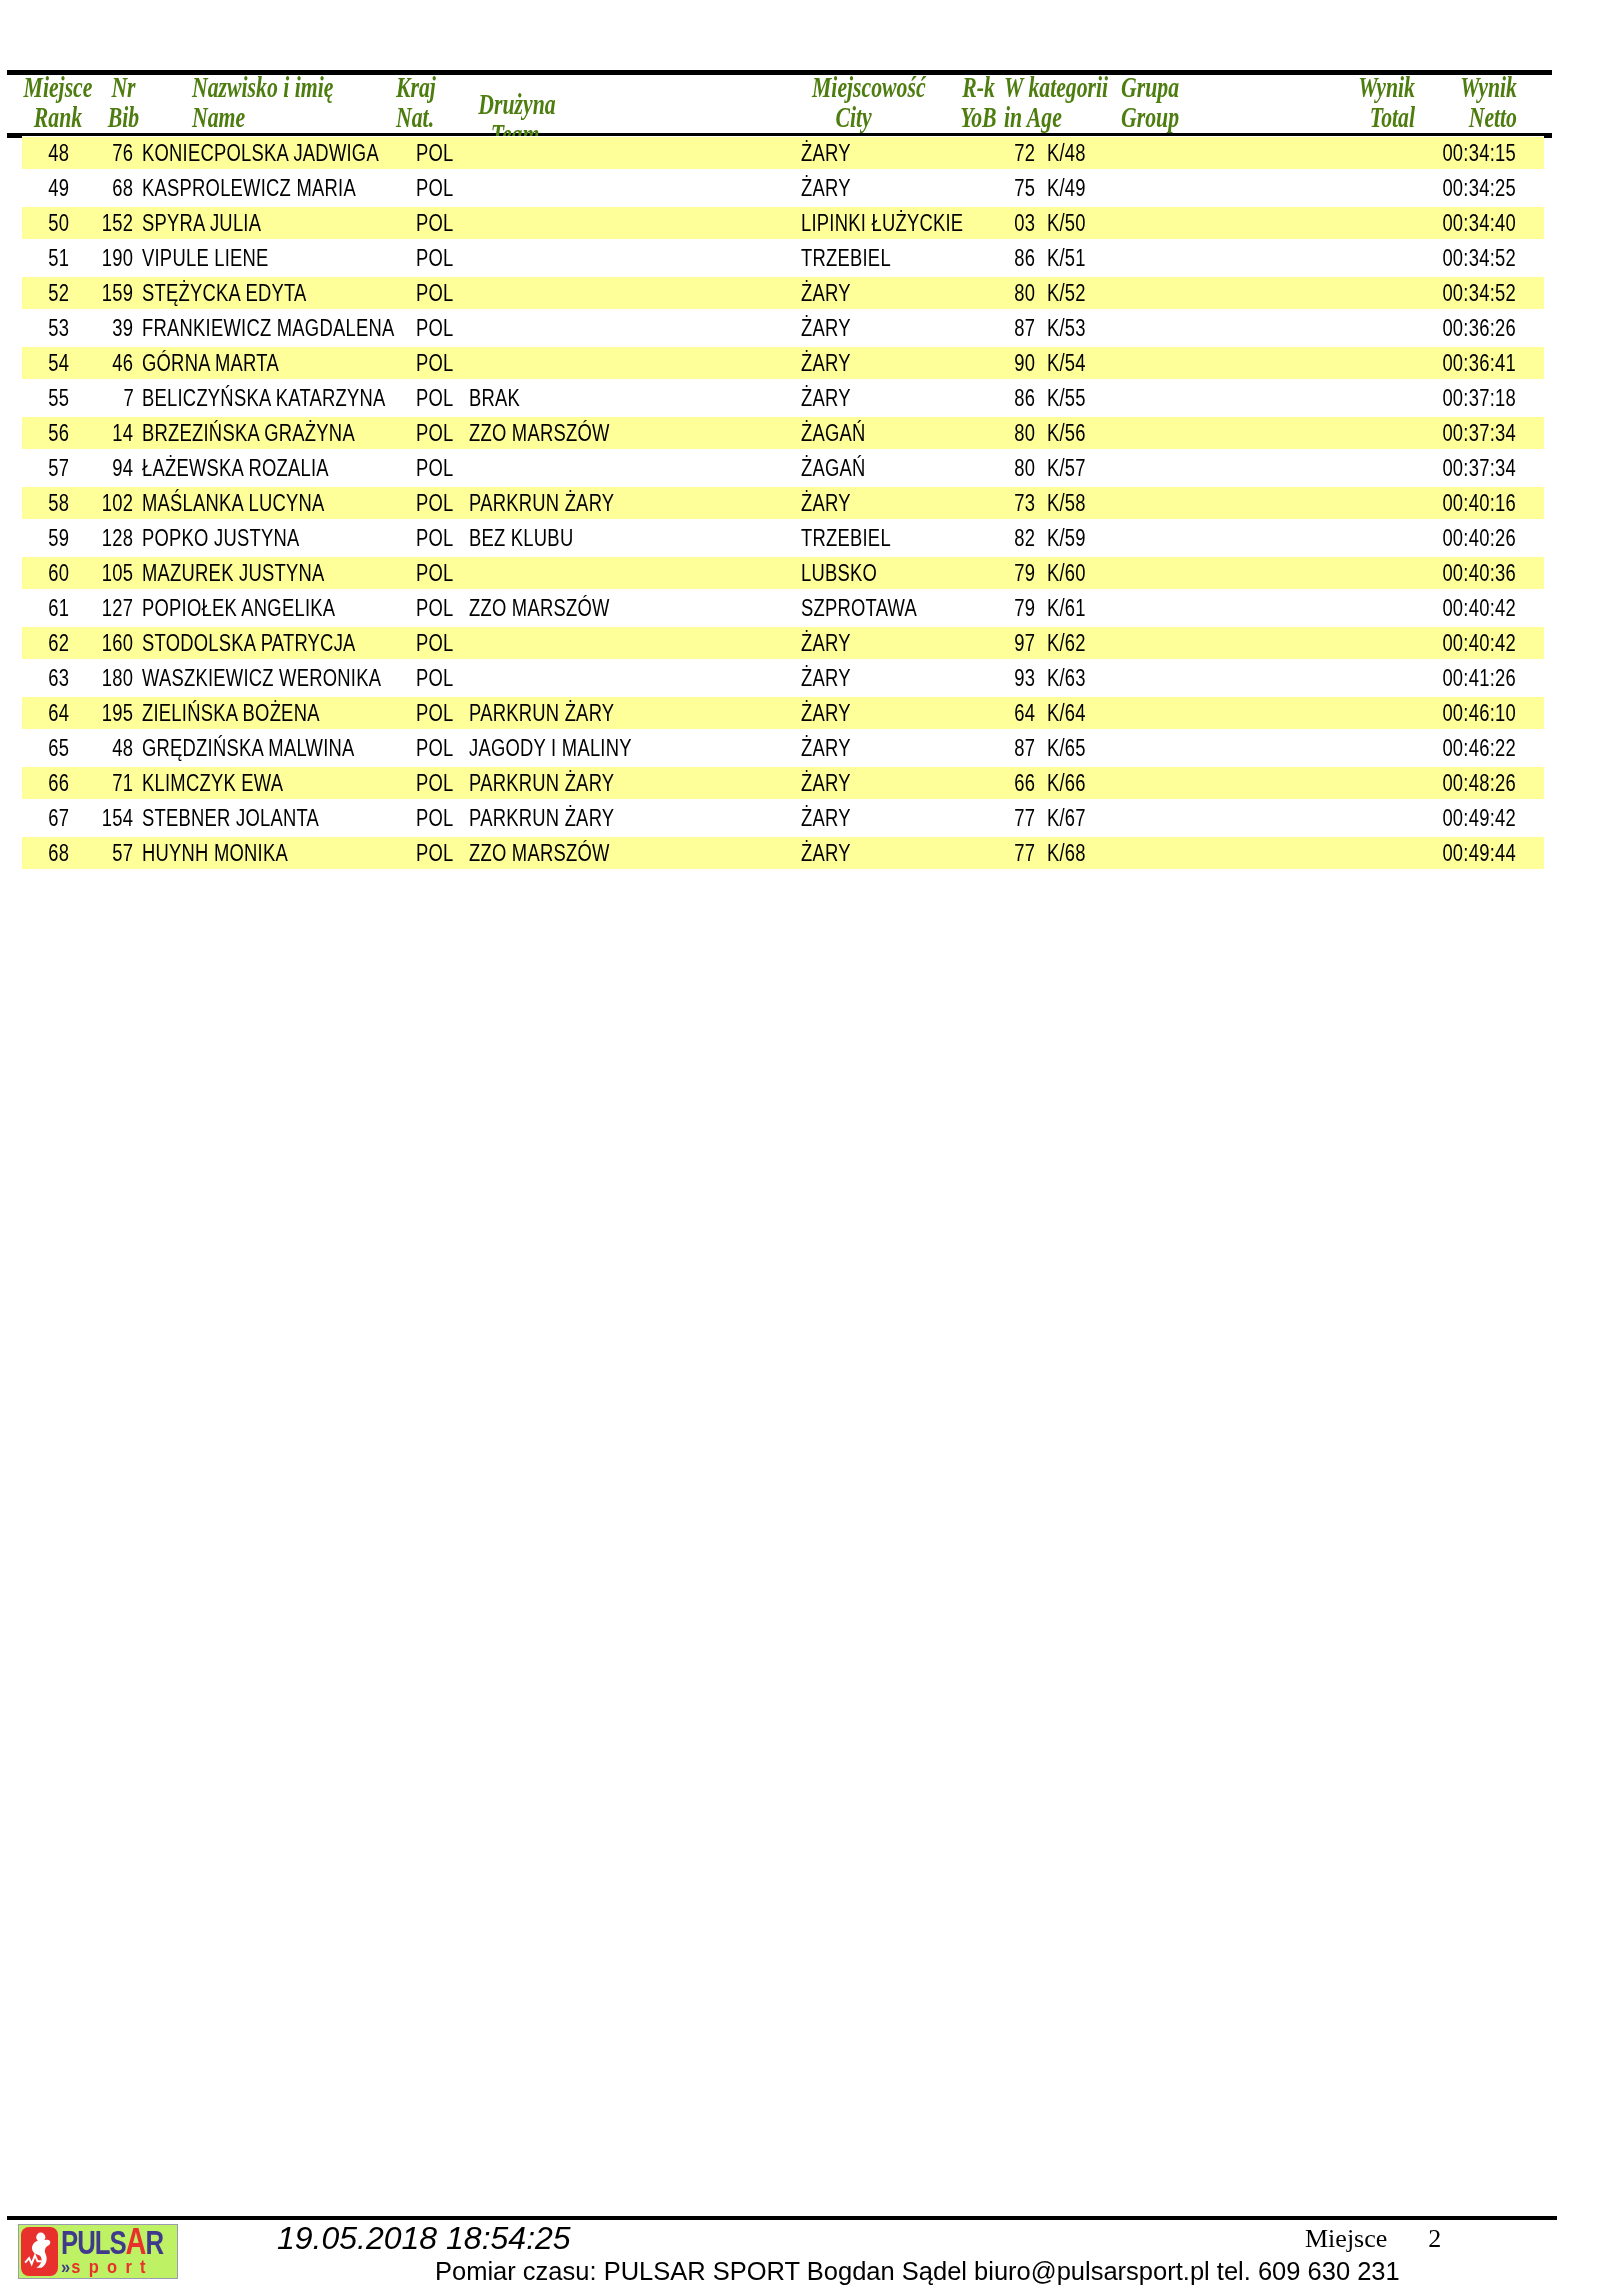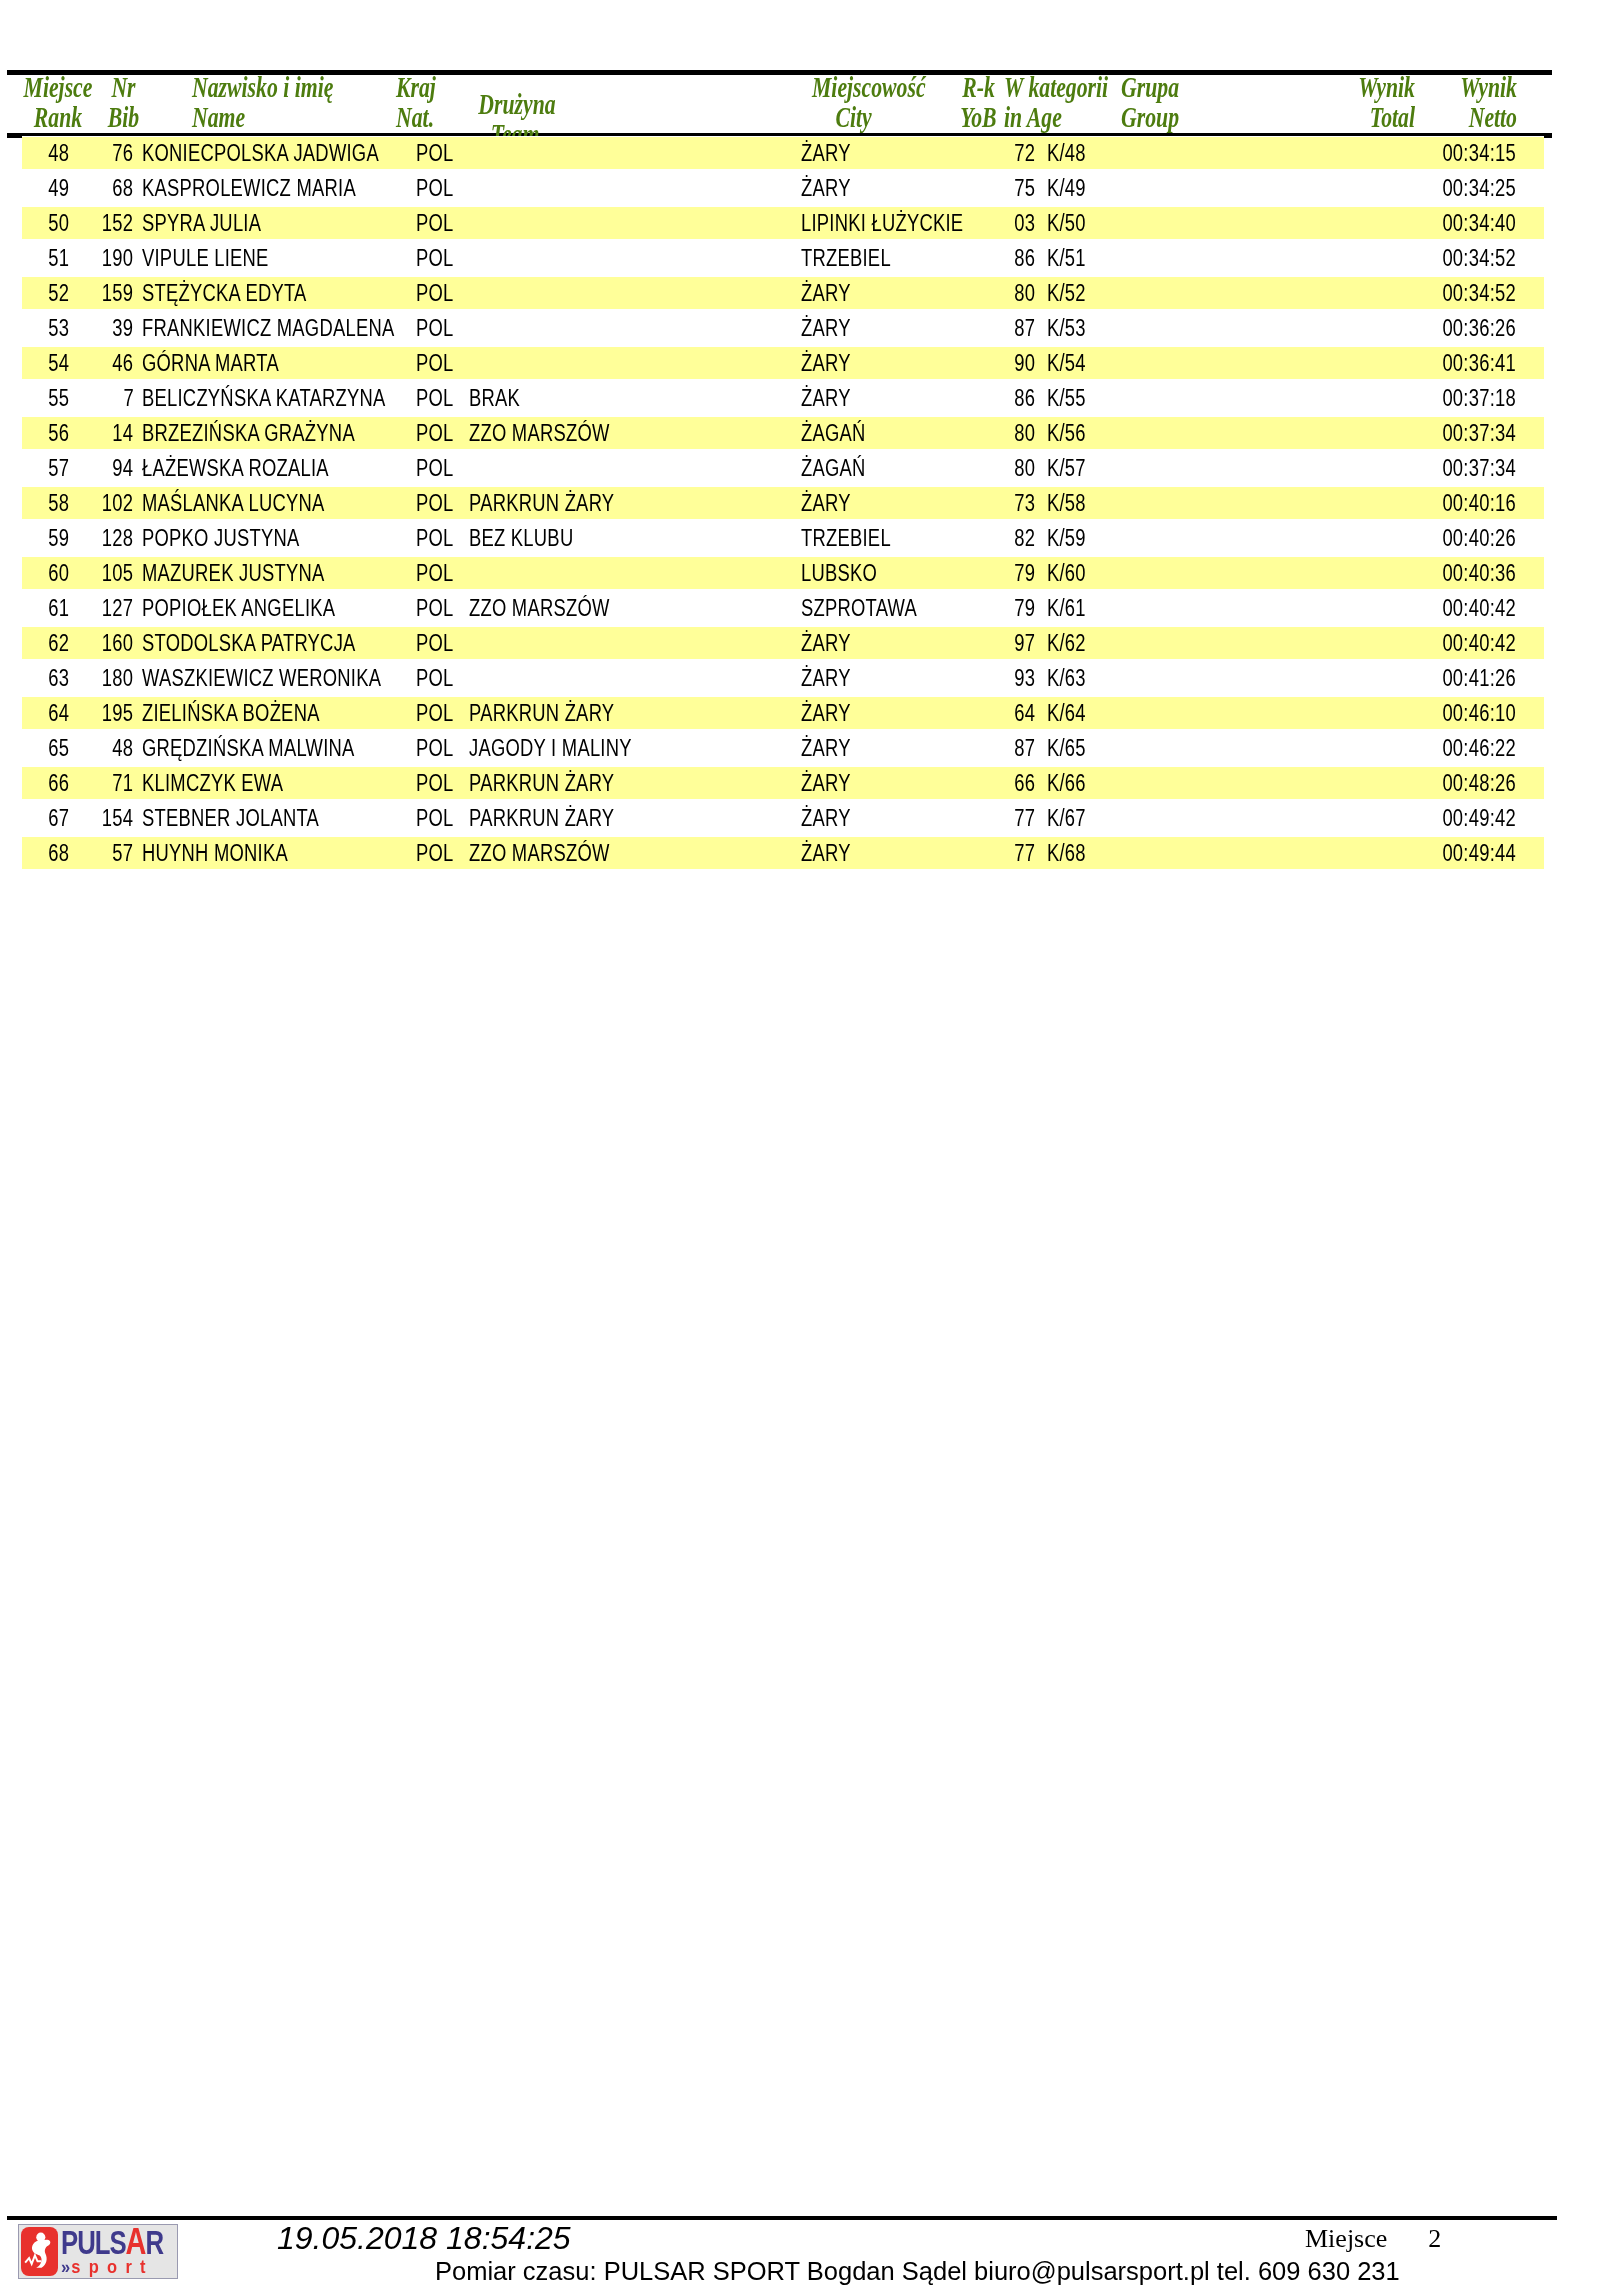--- a/index.html
+++ b/index.html
@@ -55,21 +55,21 @@
   
   #footer-datetime{position:absolute;left:277px;top:2224px;font-size:32px;
                    font-style:italic;line-height:29px;}
   #footer-timing{position:absolute;left:435px;top:2256px;font-size:25.5px;line-height:30px;}
   #footer-page{position:absolute;left:1305px;top:2224px;font-family:"Liberation Serif",serif;
                font-size:26px;line-height:30px;}
   #footer-page .pnum{margin-left:41px;}
 
   
   #logo{position:absolute;left:18.3px;top:2224px;width:160px;height:55px;
-        border:1.3px solid #9a9ab0;box-sizing:border-box;background:#e5e5e5;
+        border:1.3px solid #9a9ab0;box-sizing:border-box;background:#bef264;
         display:flex;align-items:stretch;}
   #logo-icon{width:42px;margin:2px 0 2px 2px;background:var(--brand-red,#E8312D);
              border-radius:7.9px;display:flex;align-items:center;justify-content:center;}
   #logo-text{flex:1;padding-left:2.6px;display:flex;flex-direction:column;justify-content:center;}
   #logo-brand{font-weight:800;font-size:33px;line-height:30px;letter-spacing:-1.3px;
               color:var(--brand-blue,#3F3A8C);white-space:nowrap;
               transform:scaleX(0.78);transform-origin:0 50%;}
   #logo-brand .red-a{color:var(--brand-red,#E8312D);font-size:37px;}
   #logo-sub{font-weight:bold;font-size:18.3px;line-height:18.3px;letter-spacing:9.2px;
             color:var(--brand-red,#E8312D);white-space:nowrap;

